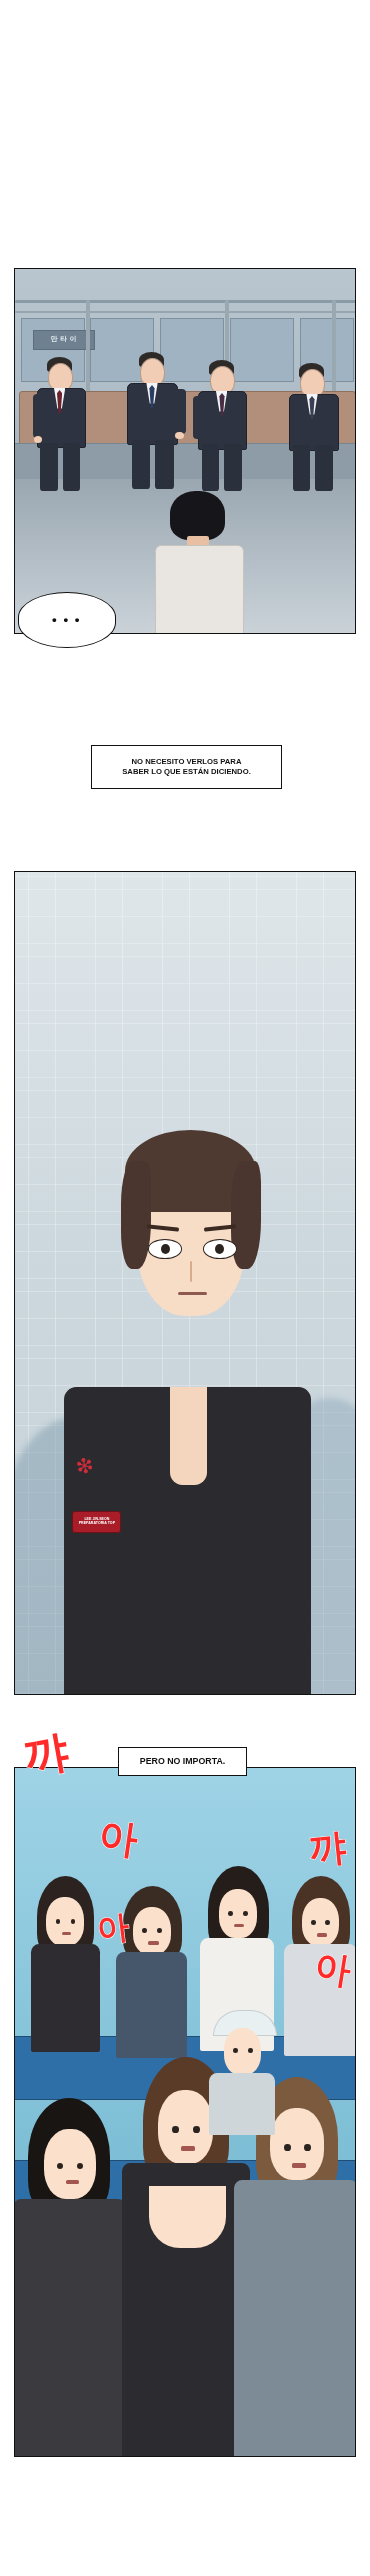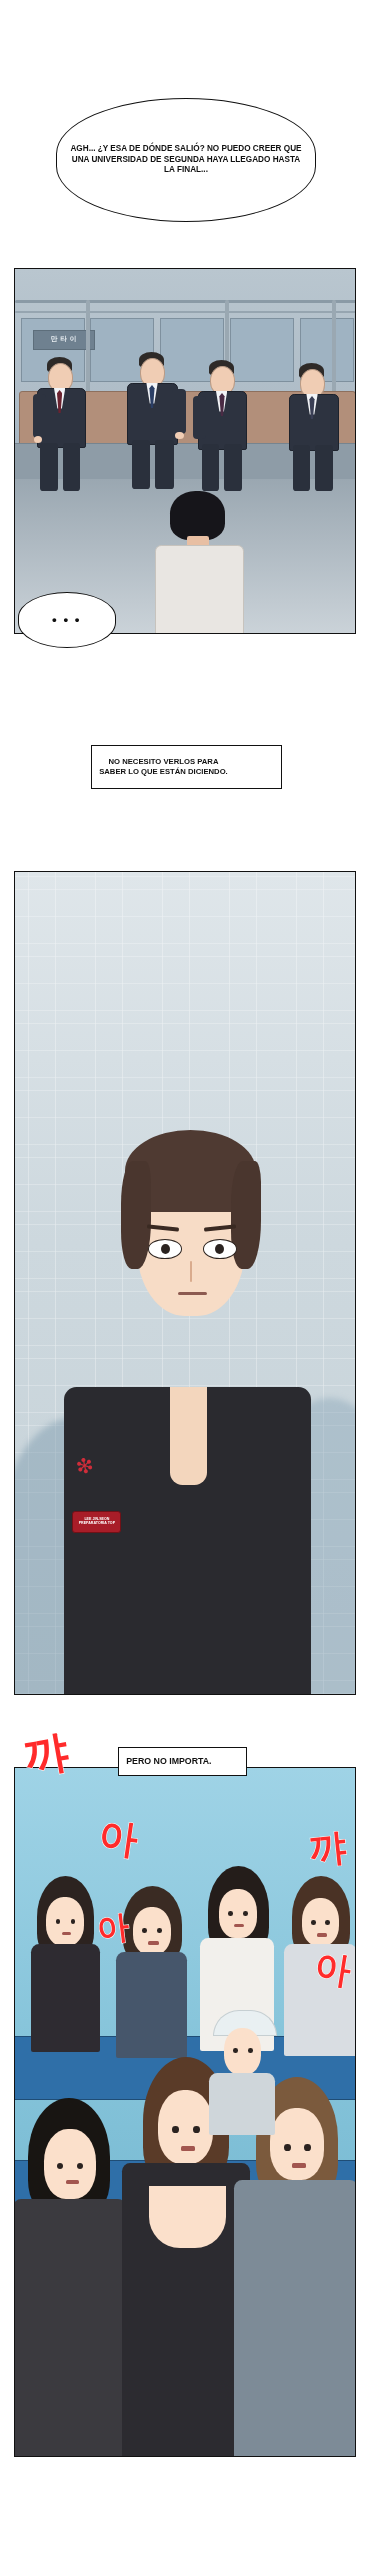--- a/index.html
+++ b/index.html
@@ -50,21 +50,21 @@
   }
   .bubble .txt { display: block; white-space: pre-line; }
 
   .rect-bubble {
     position: absolute;
     background: #ffffff;
     border: 1px solid #111;
     box-sizing: border-box;
     display: flex;
     align-items: center;
-    justify-content: flex-start;
+    justify-content: center;
     text-align: center;
     font-weight: bold;
     line-height: 1.35;
     color: #111;
     padding: 5.2px 7.2px;
     z-index: 30;
   }
   .rect-bubble .txt { display: block; white-space: pre-line; }
 
   
@@ -348,23 +348,20 @@
       <div class="hair" style="left:15.5px; top:0;"></div>
       <div class="head" style="left:16.5px; top:6.2px;"></div>
       <div class="torso" style="left:5.2px; top:31px; width:48px; height:55px;"></div>
       <div class="shirt" style="left:23px; top:31px;"></div>
       <div class="tie" style="left:26px; top:33px; background:#3a3f55;"></div>
       <div class="leg" style="left:9.3px; top:82px; width:17.5px; height:46px;"></div>
       <div class="leg" style="left:32px; top:82px; width:17.5px; height:46px;"></div>
     </div>
   </div>
 
-  <div class="bubble" id="bubble1" style="left:56px; top:98px; width:260px; height:124px; font-size:8.2px;">
-    <span class="txt">AGH... ¿Y ESA DE DÓNDE SALIÓ? NO PUEDO CREER QUE UNA UNIVERSIDAD DE SEGUNDA HAYA LLEGADO HASTA LA FINAL...</span>
-  </div>
 
   <div class="bubble" id="bubble2" style="left:17.5px; top:592px; width:98px; height:56px; font-size:13.4px; letter-spacing:1.5px;">
     <span class="txt">• • •</span>
   </div>
 
   <div class="panel bordered" id="panel2" style="left:14.4px; top:871px; width:342px; height:824px;">
     <div class="net"></div>
 
     <div style="position:absolute; left:-20.6px; top:546px; width:155px; height:289px; background:rgba(120,150,170,.45); border-radius:50% 50% 0 0; filter:blur(3.1px);"></div>
     <div style="position:absolute; left:237px; top:526px; width:155px; height:309px; background:rgba(130,160,180,.4); border-radius:50% 50% 0 0; filter:blur(3.1px);"></div>

